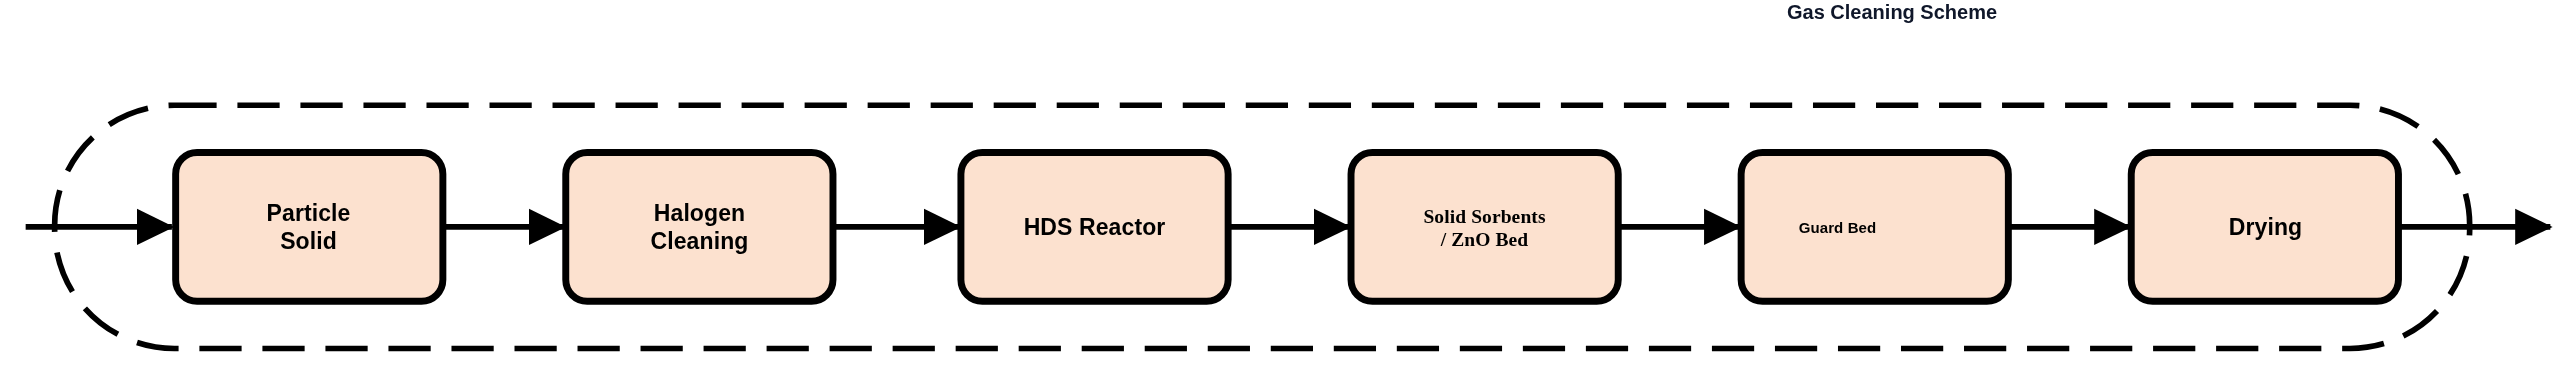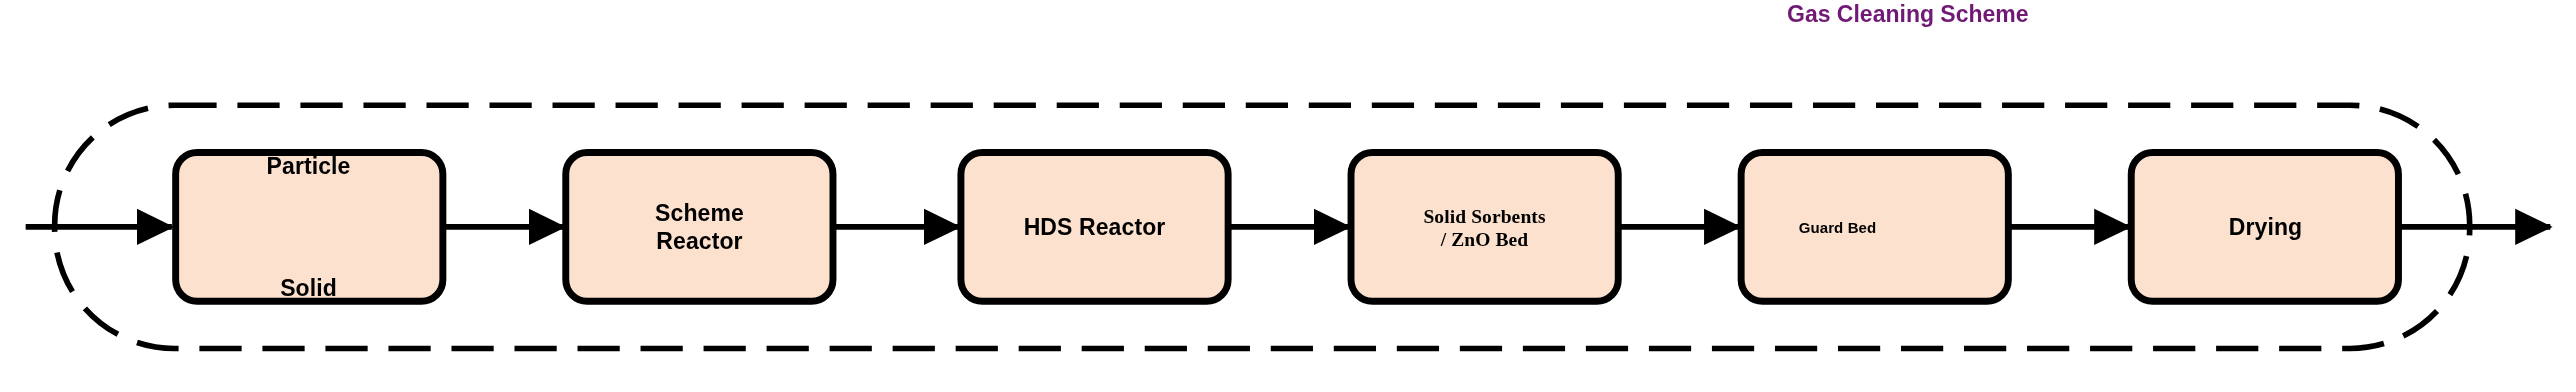--- a/index.html
+++ b/index.html
@@ -36,24 +36,24 @@
     font-family: "Liberation Sans", sans-serif;
     font-weight: bold;
     letter-spacing: 0.1px;
     line-height: 1.18;
     pointer-events: none;
     white-space: nowrap;
   }
   .box-label .ln { display: block; }
   .title-text {
     position: absolute;
-    color: #701a75;
+    color: #0f172a;
     font-family: "Liberation Sans", sans-serif;
     font-weight: bold;
-    font-size: 23px;
+    font-size: 20px;
     letter-spacing: 0px;
     white-space: nowrap;
   }
 </style>
 </head>
 <body>
 
 <div id="diagram-root">
 
   <svg id="scene" viewBox="0 0 4086 622" xmlns="http://www.w3.org/2000/svg">
@@ -79,28 +79,28 @@
     <line x1="1324" y1="360" x2="1521" y2="360" stroke="#000000" stroke-width="9" marker-end="url(#arrowhead)"></line>
     <line x1="1951" y1="360" x2="2140" y2="360" stroke="#000000" stroke-width="9" marker-end="url(#arrowhead)"></line>
     <line x1="2570" y1="360" x2="2759" y2="360" stroke="#000000" stroke-width="9" marker-end="url(#arrowhead)"></line>
     <line x1="3189" y1="360" x2="3378" y2="360" stroke="#000000" stroke-width="9" marker-end="url(#arrowhead)"></line>
 
     <line x1="3808" y1="360" x2="4046" y2="360" stroke="#000000" stroke-width="9" marker-end="url(#arrowhead)"></line>
   </svg>
 
   <div class="title-text" style="left:1787px; top:1.3px;">Gas Cleaning Scheme</div>
 
-  <div class="box-label" style="left:175px; top:153px; width:267px; height:149px; font-size:23px;justify-content:space-between;">
+  <div class="box-label" style="left:175px; top:153px; width:267px; height:149px; font-size:23px;">
     <span class="ln">Particle</span>
     <span class="ln">Solid</span>
   </div>
 
   <div class="box-label" style="left:566px; top:153px; width:267px; height:149px; font-size:23px;">
-    <span class="ln">Scheme</span>
-    <span class="ln">Reactor</span>
+    <span class="ln">Halogen</span>
+    <span class="ln">Cleaning</span>
   </div>
 
   <div class="box-label" style="left:961px; top:153px; width:267px; height:149px; font-size:23px;">
     <span class="ln">HDS Reactor</span>
   </div>
 
   <div class="box-label" style="left:1351px; top:153px; width:267px; height:149px; font-size:19.5px;font-family:Liberation Serif, serif;">
     <span class="ln">Solid Sorbents</span>
     <span class="ln">/ ZnO Bed</span>
   </div>

